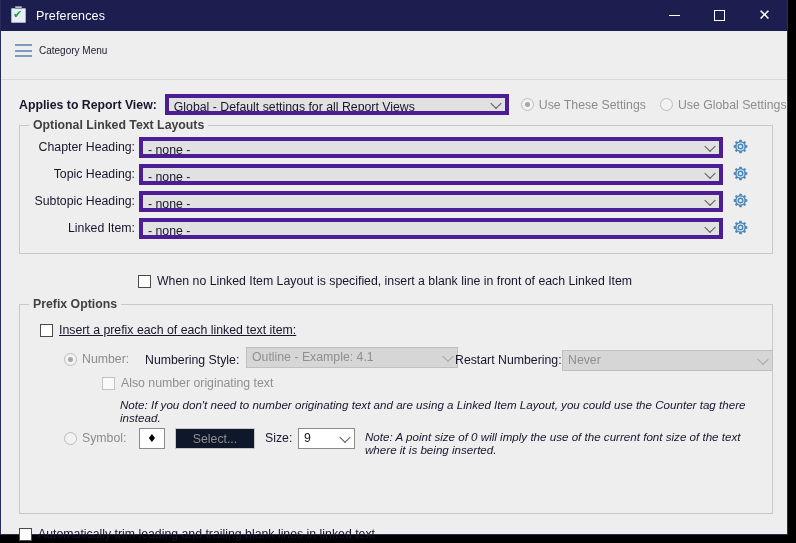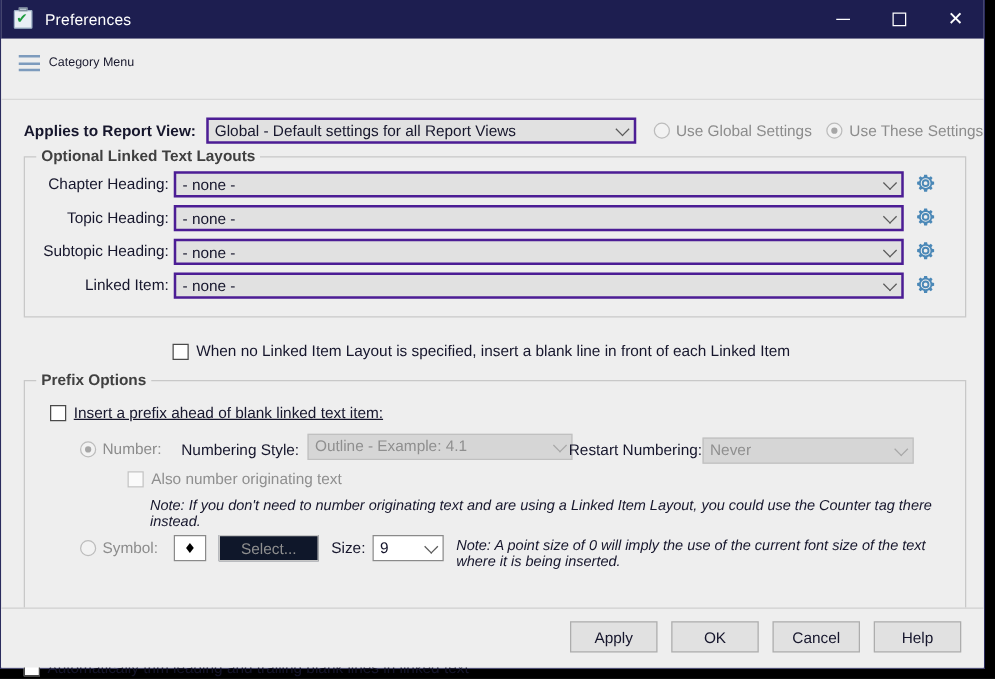--- a/index.html
+++ b/index.html
@@ -144,21 +144,21 @@
     font-size: 12.3px;
     color: #16162c;
     font-weight: bold;
   }
 
   select, .fake-select {
     font-family: "Liberation Sans", sans-serif;
     font-size: 12.3px;
     color: #16162c;
     background: #e1e1e1;
-    border: 2px solid #4c1d95;
+    border: 4px solid #4c1d95;
     height: 21px;
     box-sizing: border-box;
     padding: 0 18px 0 5px;
     line-height: 19px;
     position: relative;
     display: inline-block;
     white-space: nowrap;
     overflow: hidden;
   }
   .fake-select .chev {
@@ -334,27 +334,27 @@
   </div>
 
   <div class="body-area">
 
     <div class="row-applies">
       <span class="lbl-bold">Applies to Report View:</span>
       <span class="fake-select" style="width:344px; margin-left:8px;">
         <span>Global - Default settings for all Report Views</span>
         <span class="chev"></span>
       </span>
+      <span class="radio checked" style="margin-left:12px;">
+        <span class="dot"></span>
+        <span>Use These Settings</span>
+      </span>
       <span class="radio" style="margin-left:14px;">
         <span class="dot"></span>
         <span>Use Global Settings</span>
-      </span>
-      <span class="radio checked" style="margin-left:12px;">
-        <span class="dot"></span>
-        <span>Use These Settings</span>
       </span>
     </div>
 
     <div class="groupbox" style="left:18px; top:45px; width:752px; height:127px;">
       <div class="gb-title">Optional Linked Text Layouts</div>
 
       <div class="field-label" style="left:0px; top:14px; width:115px;">Chapter Heading:</div>
       <span class="fake-select" style="position:absolute; left:119px; top:11px; width:584px;">
         <span>- none -</span>
         <span class="chev"></span>
@@ -406,36 +406,36 @@
     <div class="cb" style="position:absolute; left:137px; top:194px;">
       <span class="box"></span>
       <span>When no Linked Item Layout is specified, insert a blank line in front of each Linked Item</span>
     </div>
 
     <div class="groupbox" style="left:18px; top:224px; width:752px; height:208px;">
       <div class="gb-title">Prefix Options</div>
 
       <div class="cb" style="position:absolute; left:20px; top:18px;">
         <span class="box"></span>
-        <span class="underline">Insert a prefix ahead of blank linked text item:</span>
+        <span class="underline">Insert a prefix each of each linked text item:</span>
       </div>
 
       <span class="radio checked" style="position:absolute; left:44px; top:47px;">
         <span class="dot"></span>
         <span>Number:</span>
       </span>
 
       <div class="field-label" style="left:125px; top:48px; width:120px; text-align:left;">Numbering Style:</div>
       <span class="fake-select disabled" style="position:absolute; left:226px; top:42px; width:212px;">
         <span>Outline - Example: 4.1</span>
         <span class="chev"></span>
       </span>
 
       <div class="field-label" style="left:435px; top:48px; width:125px; text-align:left; color:#16162c;">Restart Numbering:</div>
-      <span class="fake-select disabled" style="position:absolute; left:542px; top:45px; width:169px;">
+      <span class="fake-select disabled" style="position:absolute; left:542px; top:45px; width:211px;">
         <span>Never</span>
         <span class="chev"></span>
       </span>
 
       <div class="cb disabled" style="position:absolute; left:82px; top:71px;">
         <span class="box"></span>
         <span>Also number originating text</span>
       </div>
 
       <div class="note" style="left:100px; top:93px; width:640px;">Note: If you don't need to number originating text and are using a Linked Item Layout, you could use the Counter tag there instead.</div>
@@ -462,28 +462,14 @@
       <div class="note" style="left:345px; top:125px; width:395px;">Note: A point size of 0 will imply the use of the current font size of the text where it is being inserted.</div>
     </div>
 
     <div class="cb" style="position:absolute; left:18px; top:447px;">
       <span class="box"></span>
       <span>Automatically trim leading and trailing blank lines in linked text</span>
     </div>
 
   </div>
 
-  <div class="footer">
-    <div class="btn" style="left:455px;">
-        <span>Apply</span>
-      </div>
-    <div class="btn" style="left:536px;">
-        <span>OK</span>
-      </div>
-    <div class="btn" style="left:617px;">
-        <span>Cancel</span>
-      </div>
-    <div class="btn" style="left:698px;">
-        <span>Help</span>
-      </div>
-  </div>
 
 </div>
 
 </body></html>

